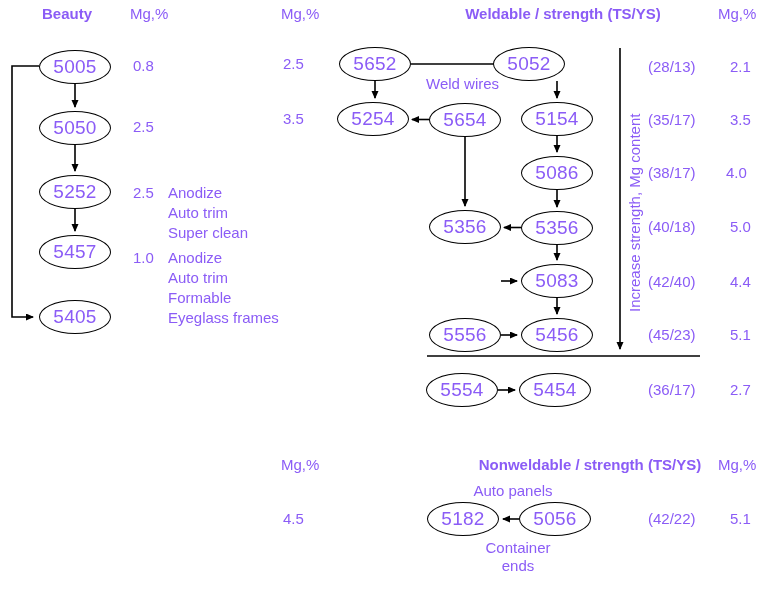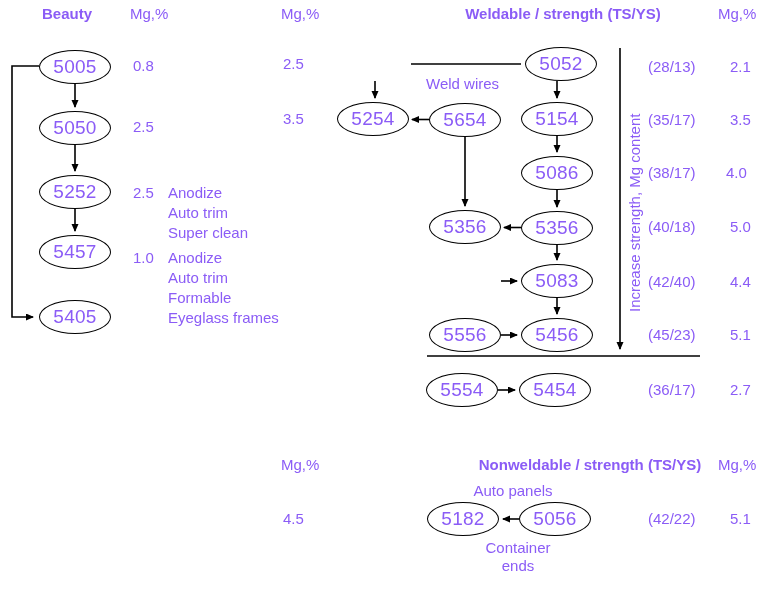--- a/index.html
+++ b/index.html
@@ -86,21 +86,22 @@
   <div class="t notes" style="left:168px;top:248px">
     <div>Anodize</div>
     <div>Auto trim</div>
     <div>Formable</div>
   </div>
   <div class="t" style="left:168px;top:310px">Eyeglass frames</div>
 
   <div class="t" style="left:283px;top:56px">2.5</div>
   <div class="t" style="left:283px;top:111px">3.5</div>
 
-  <div class="node" style="left:525px;top:47px">5052</div>
+  <div class="node" style="left:339px;top:47px">5652</div>
+  <div class="node" style="left:493px;top:47px">5052</div>
   <div class="node" style="left:337px;top:102px">5254</div>
   <div class="node" style="left:429px;top:103px">5654</div>
   <div class="node" style="left:521px;top:102px">5154</div>
   <div class="node" style="left:521px;top:156px">5086</div>
   <div class="node" style="left:429px;top:210px">5356</div>
   <div class="node" style="left:521px;top:211px">5356</div>
   <div class="node" style="left:521px;top:264px">5083</div>
   <div class="node" style="left:429px;top:318px">5556</div>
   <div class="node" style="left:521px;top:318px">5456</div>
   <div class="node" style="left:426px;top:373px">5554</div>

